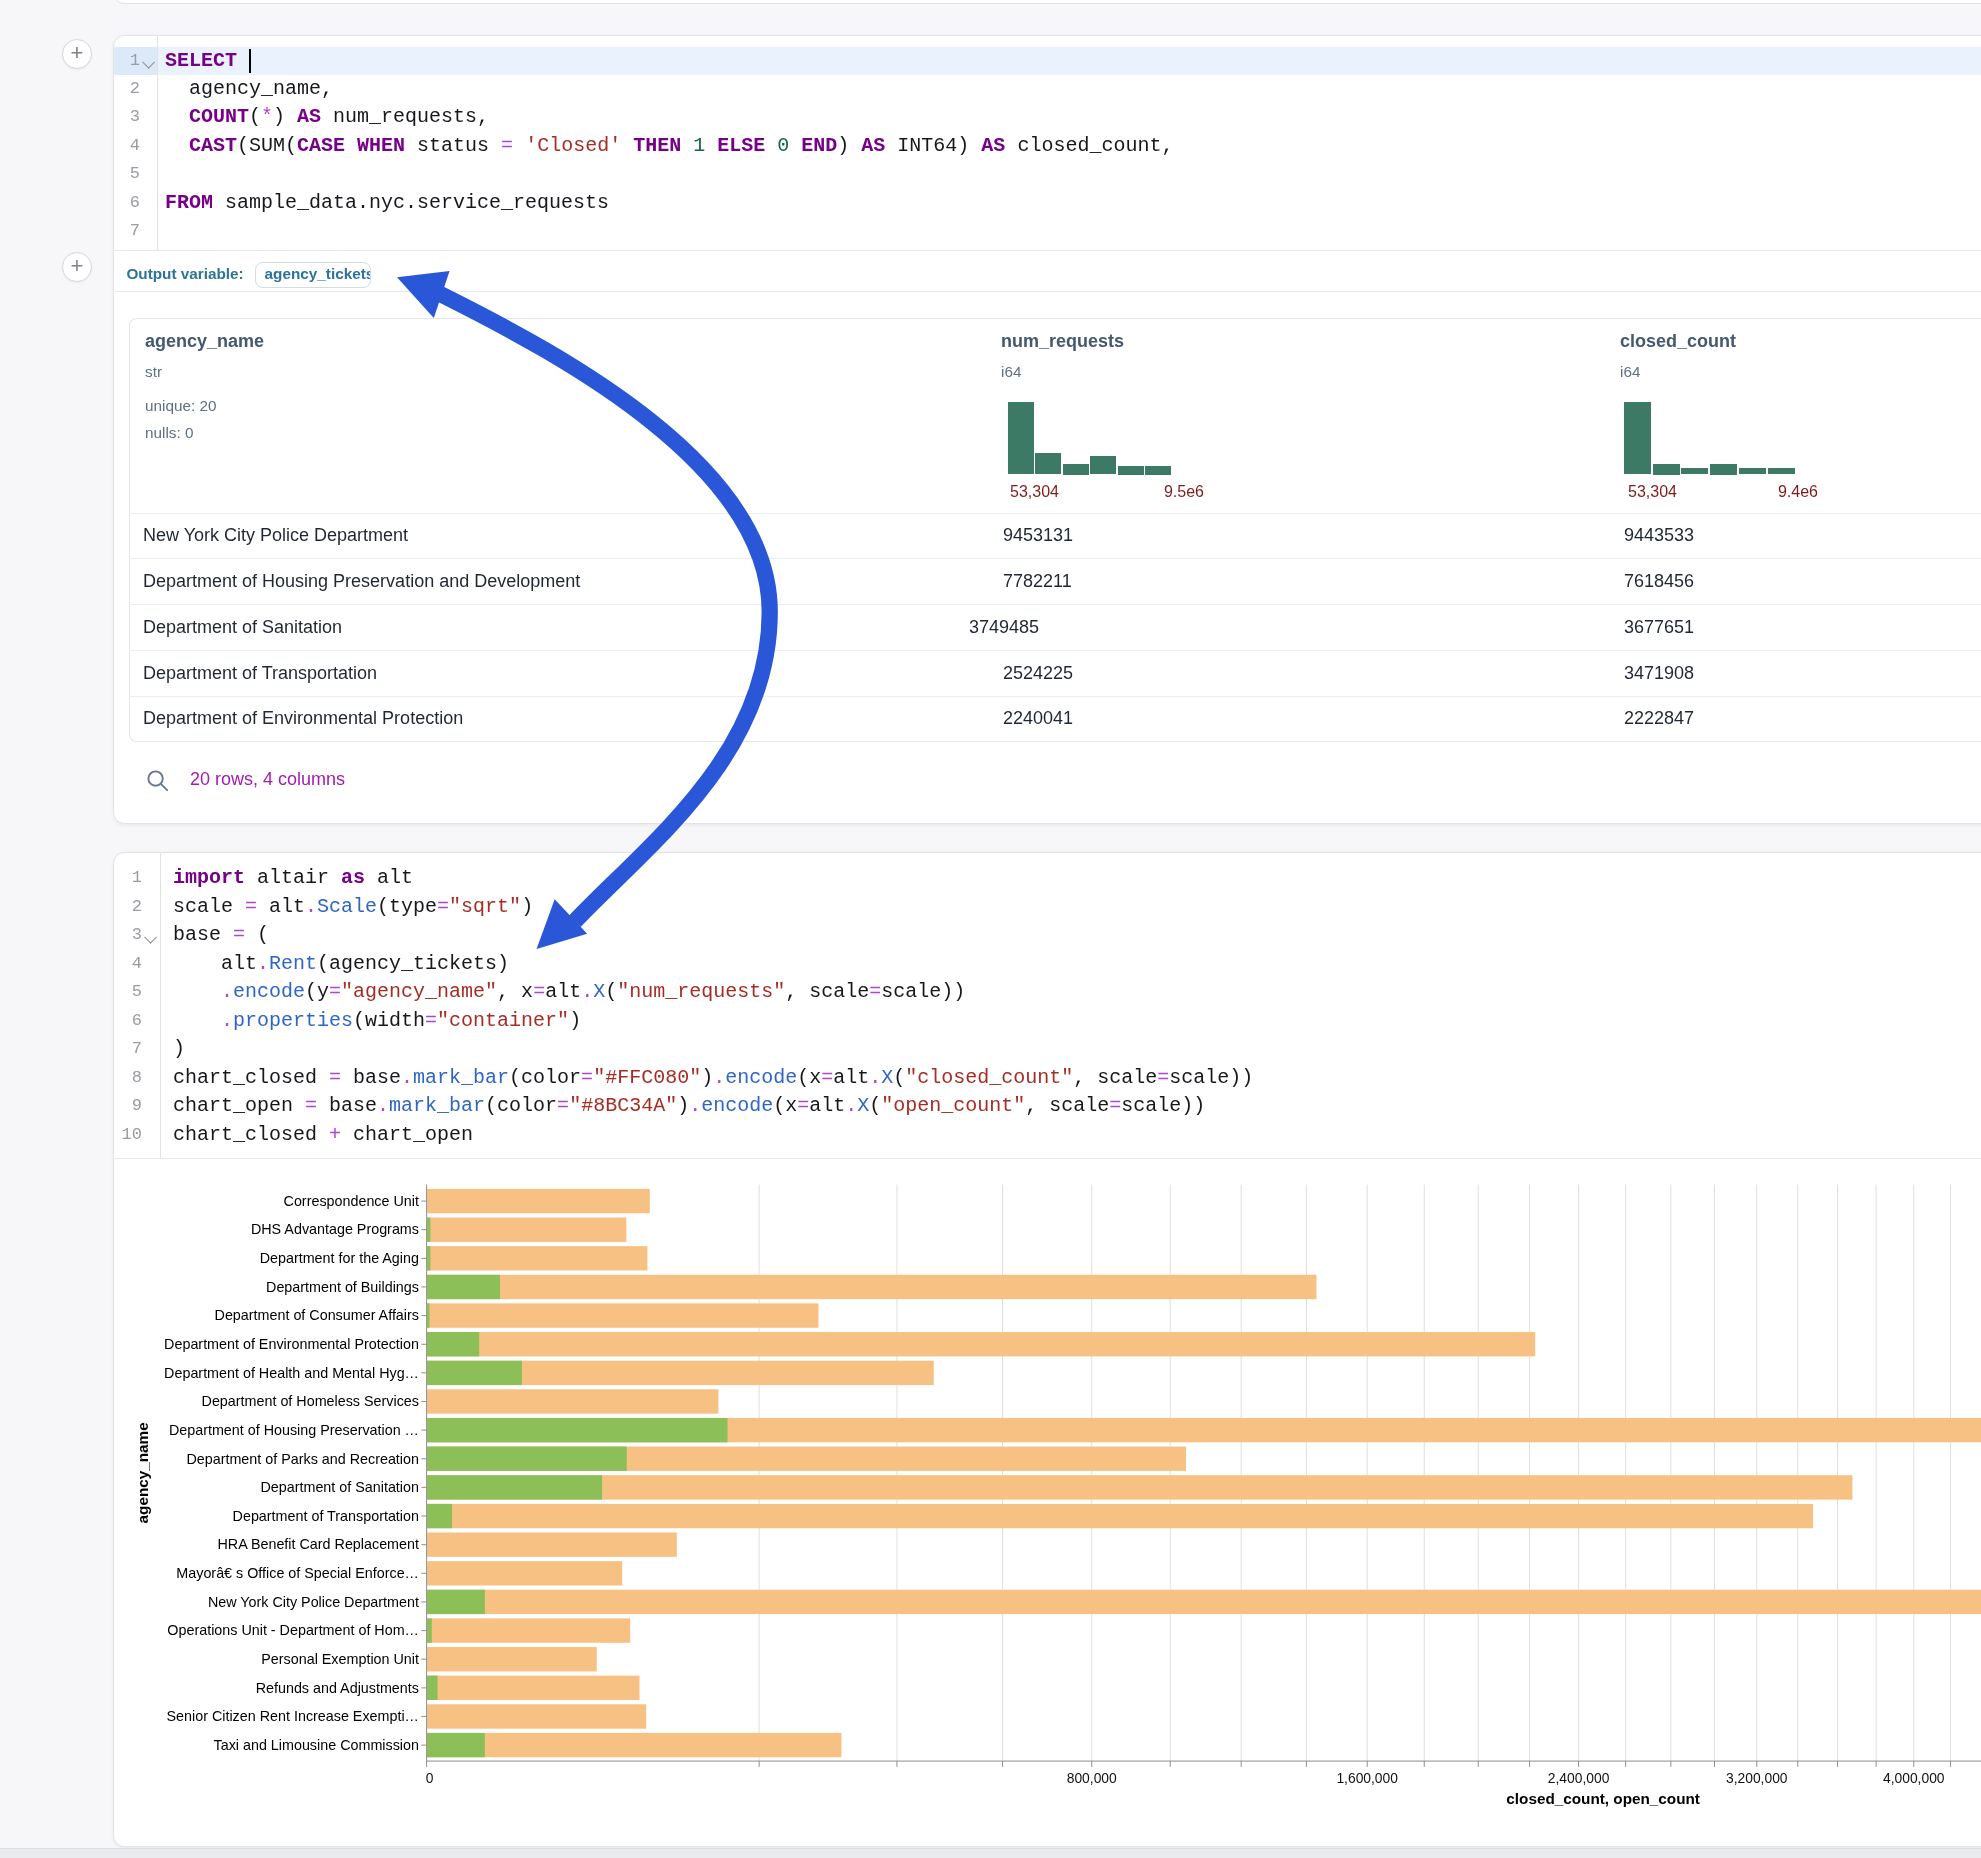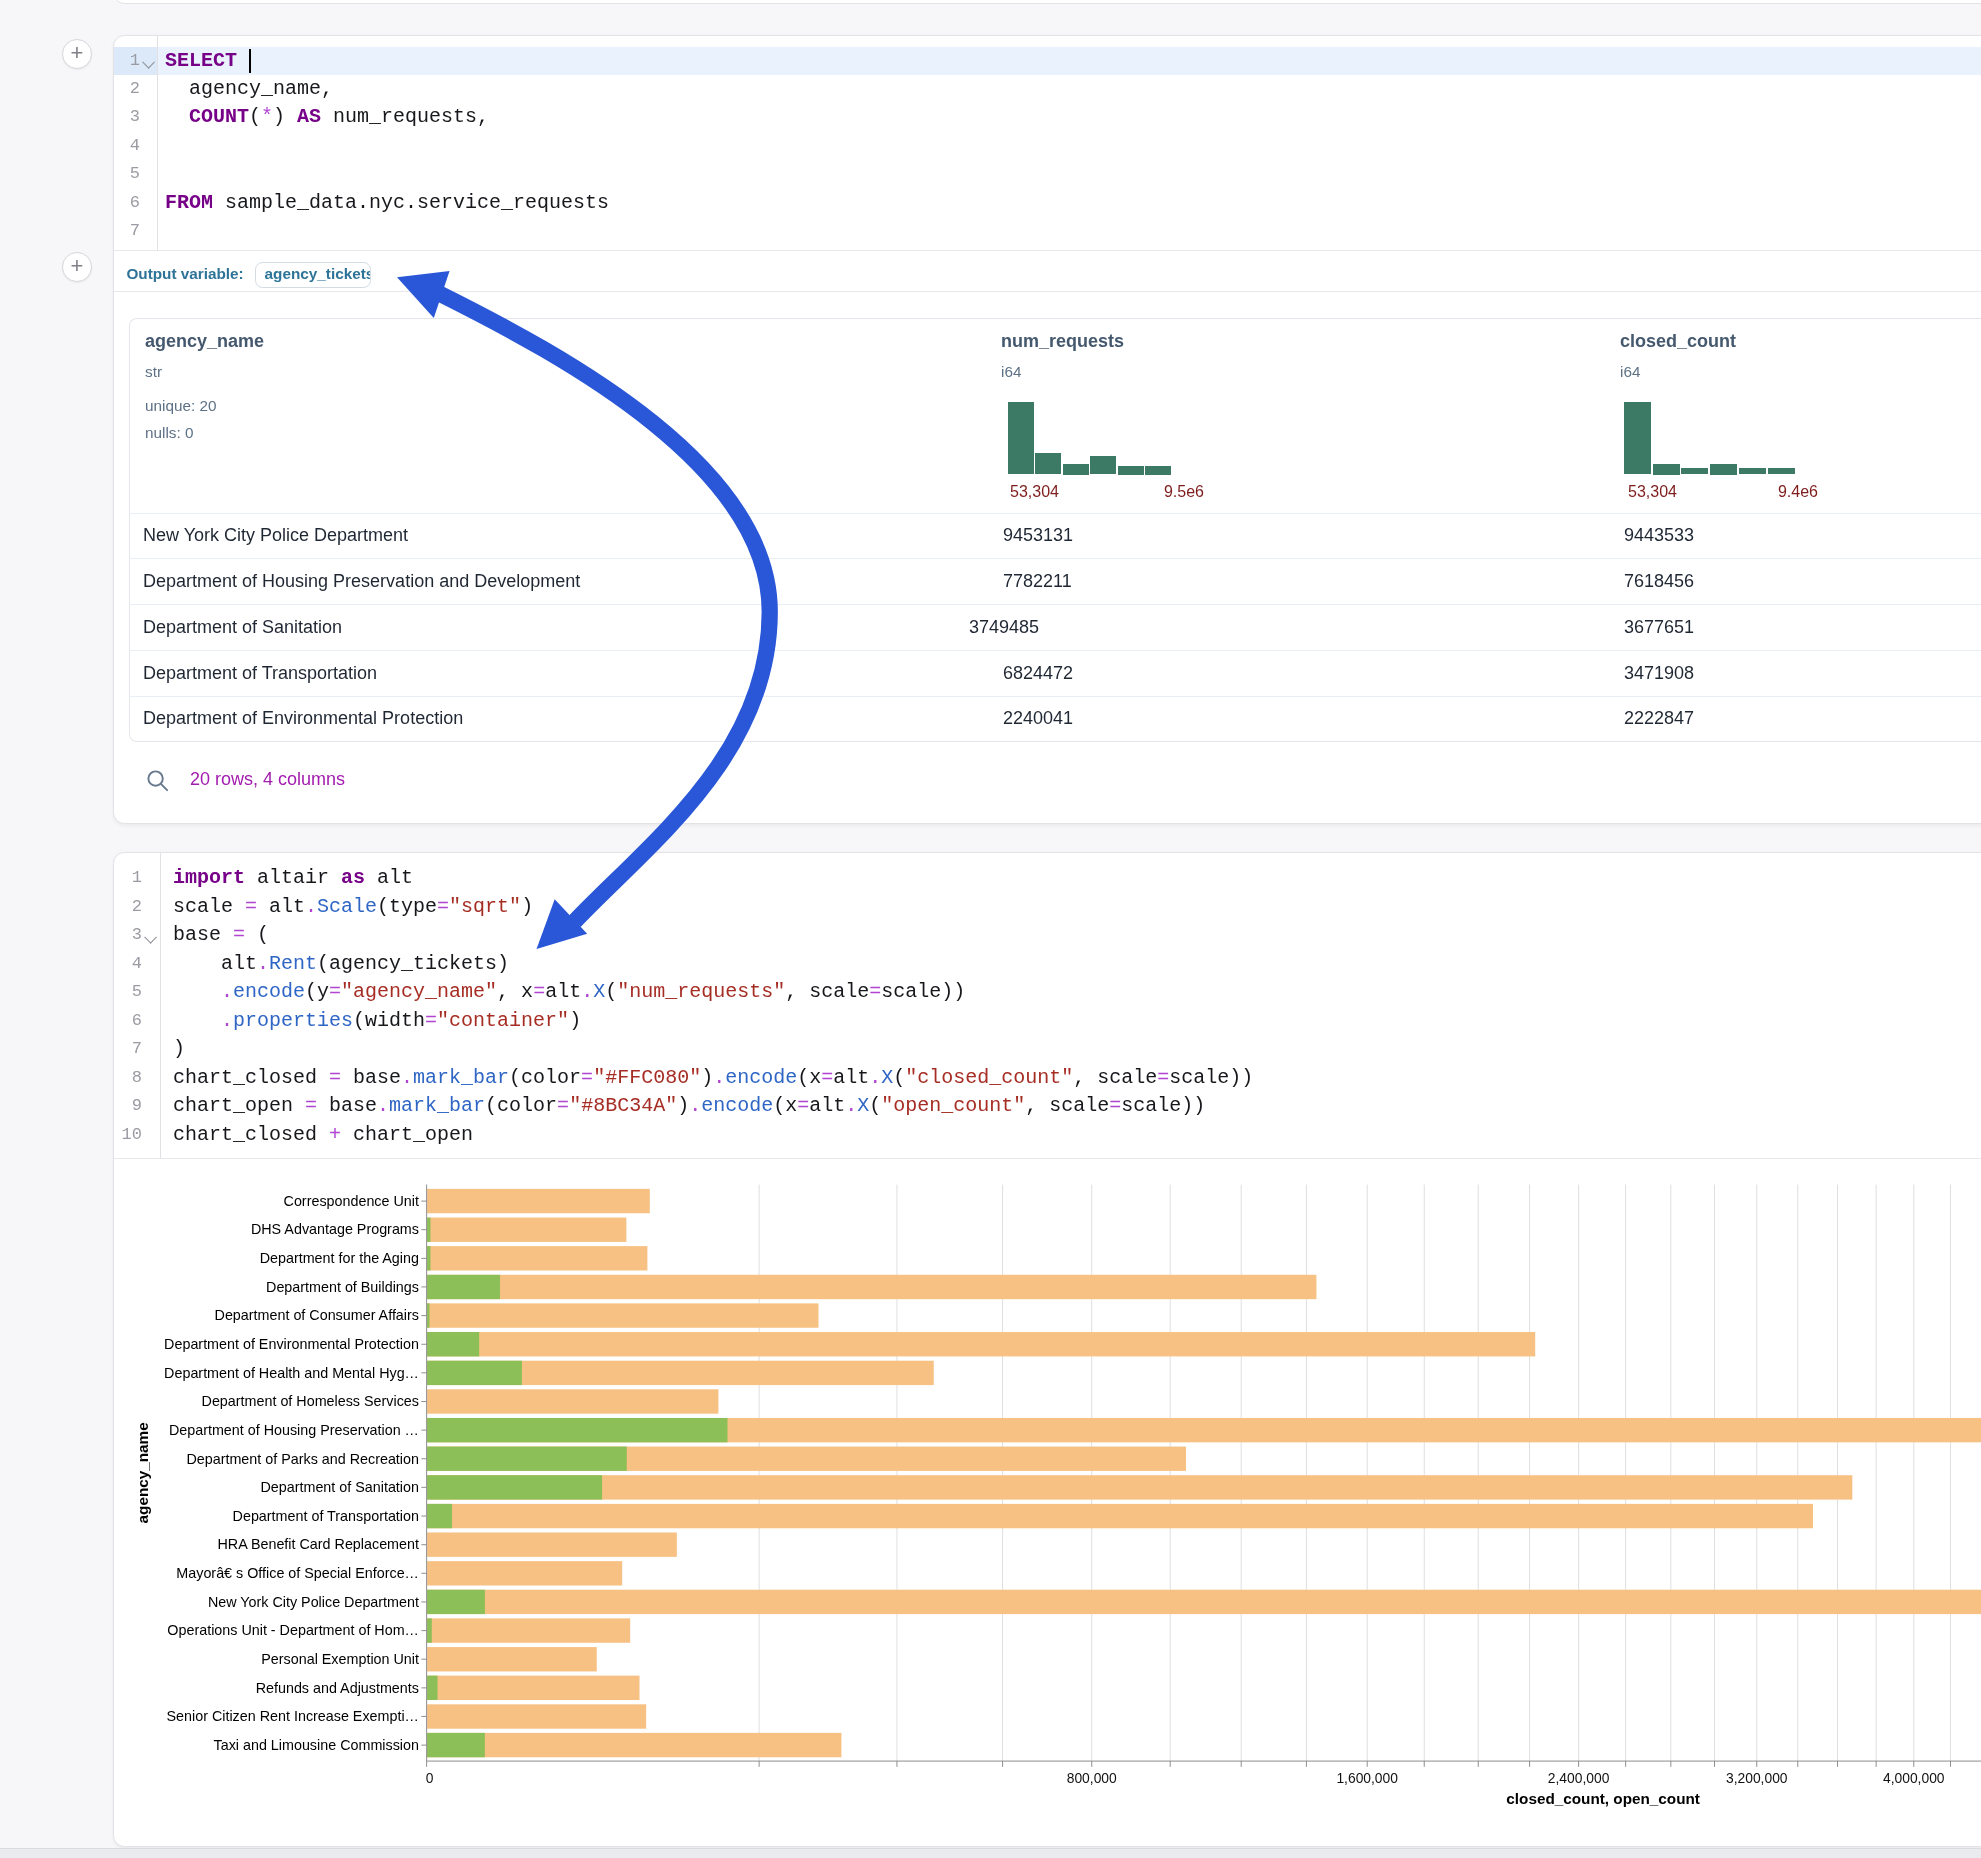--- a/index.html
+++ b/index.html
@@ -35,20 +35,21 @@
 <div class="lno" style="left:0;top:39px;width:26px">2</div>
 <div class="lno" style="left:0;top:67px;width:26px">3</div>
 <div class="lno" style="left:0;top:96px;width:26px">4</div>
 <div class="lno" style="left:0;top:124px;width:26px">5</div>
 <div class="lno" style="left:0;top:153px;width:26px">6</div>
 <div class="lno" style="left:0;top:181px;width:26px">7</div>
 <div class="chev" style="left:30px;top:22px"></div>
 <div class="ln" style="left:51px;top:10.5px"><b class="k">SELECT</b> </div>
 <div class="ln" style="left:51px;top:39px">  agency_name,</div>
 <div class="ln" style="left:51px;top:67px">  <b class="k">COUNT</b>(<span class="o">*</span>) <b class="k">AS</b> num_requests,</div>
+<div class="ln" style="left:51px;top:96px">  <b class="k">CAST</b>(SUM(<b class="k">CASE</b> <b class="k">WHEN</b> status <span class="o">=</span> <span class="s">'Closed'</span> <b class="k">THEN</b> <span class="n">1</span> <b class="k">ELSE</b> <span class="n">0</span> <b class="k">END</b>) <b class="k">AS</b> INT64) <b class="k">AS</b> closed_count,</div>
 <div class="ln" style="left:51px;top:153px"><b class="k">FROM</b> sample_data.nyc.service_requests</div>
 <div style="position:absolute;left:135px;top:13.4px;width:1.9px;height:24px;background:#000"></div>
 <div class="sep" style="left:0;top:255px;width:100%"></div>
 <div style="position:absolute;left:12.4px;top:229px;font-size:15.3px;font-weight:bold;color:#2e7498">Output variable:</div>
 <div style="position:absolute;left:141px;top:226px;width:116px;height:26px;border:1.4px solid #d3dbe3;border-radius:7.6px;overflow:hidden;white-space:nowrap;padding:1.9px 0 0 8.6px;font-size:15.3px;font-weight:bold;color:#2e7498">agency_tickets</div>
 <div style="position:absolute;left:15.3px;top:282px;width:1887px;height:424px;border:1px solid #e3e6ea;border-radius:7.6px 0 0 7.6px;border-right:none"></div>
 <div class="hdr" style="left:31px;top:295px">agency_name</div>
 <div class="sub" style="left:31px;top:327px">str</div>
 <div class="sub" style="left:31px;top:361px">unique: 20</div>
 <div class="sub" style="left:31px;top:388px">nulls: 0</div>
@@ -79,21 +80,21 @@
 <div class="rowline" style="left:15.3px;top:522px;width:1887px"></div>
 <div class="rowtxt" style="left:29px;top:535px">Department of Housing Preservation and Development</div>
 <div class="rowtxt" style="left:889px;top:535px">7782211</div>
 <div class="rowtxt" style="left:1510px;top:535px">7618456</div>
 <div class="rowline" style="left:15.3px;top:568px;width:1887px"></div>
 <div class="rowtxt" style="left:29px;top:581px">Department of Sanitation</div>
 <div class="rowtxt" style="left:855px;top:581px">3749485</div>
 <div class="rowtxt" style="left:1510px;top:581px">3677651</div>
 <div class="rowline" style="left:15.3px;top:614px;width:1887px"></div>
 <div class="rowtxt" style="left:29px;top:627px">Department of Transportation</div>
-<div class="rowtxt" style="left:889px;top:627px">6824472</div>
+<div class="rowtxt" style="left:889px;top:627px">2524225</div>
 <div class="rowtxt" style="left:1510px;top:627px">3471908</div>
 <div class="rowline" style="left:15.3px;top:660px;width:1887px"></div>
 <div class="rowtxt" style="left:29px;top:672px">Department of Environmental Protection</div>
 <div class="rowtxt" style="left:889px;top:672px">2240041</div>
 <div class="rowtxt" style="left:1510px;top:672px">2222847</div>
 <svg style="position:absolute;left:31px;top:732px" width="25" height="25" viewBox="0 0 26 26">
 <circle cx="11" cy="11" r="7.5" fill="none" stroke="#68798e" stroke-width="2"></circle>
 <line x1="16.5" y1="16.5" x2="23" y2="23" stroke="#68798e" stroke-width="2" stroke-linecap="round"></line>
       </svg>
 <div style="position:absolute;left:76px;top:733px;font-size:18px;color:#a21caf">20 rows, 4 columns</div>

